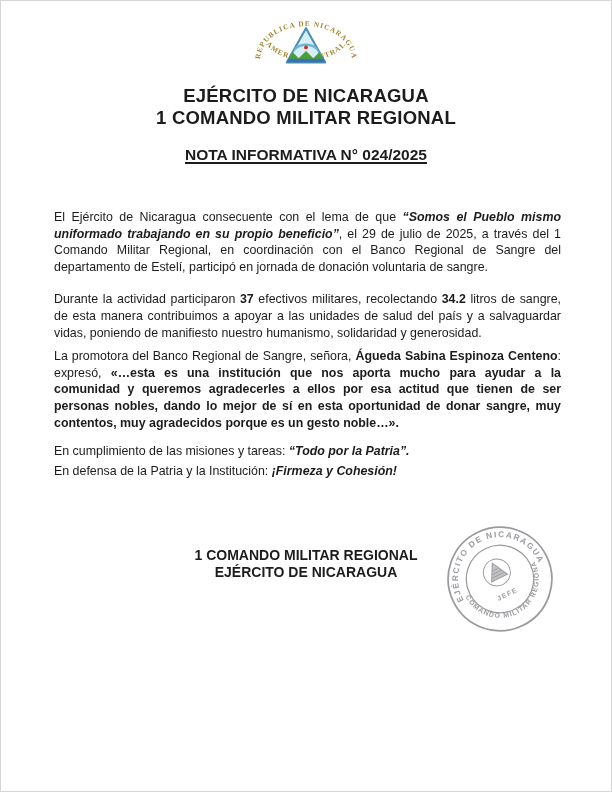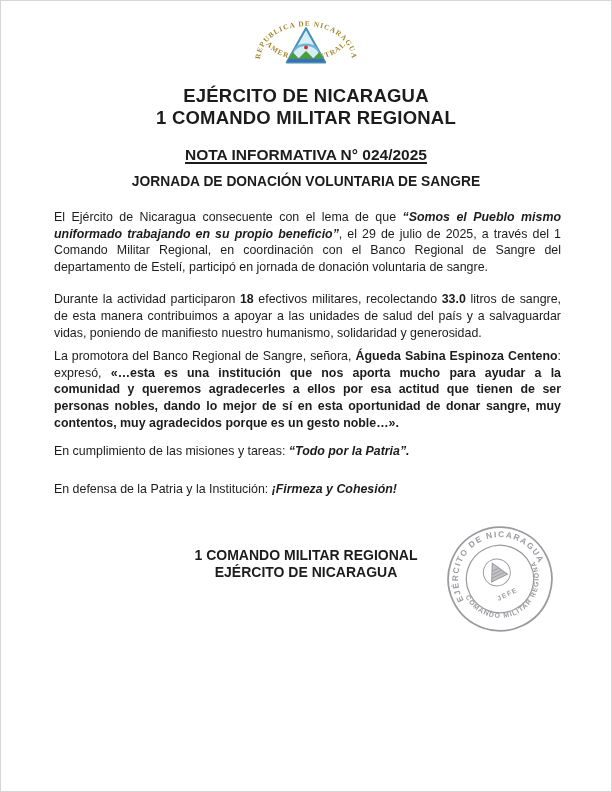--- a/index.html
+++ b/index.html
@@ -13,21 +13,21 @@
   .title-block{position:absolute;top:84px;left:0;right:0;text-align:center;
     font-weight:bold;font-size:18.5px;line-height:21.5px;letter-spacing:.2px;}
   .nota{position:absolute;top:145px;left:0;right:0;text-align:center;font-weight:bold;
     font-size:15.5px;text-decoration:underline;text-decoration-thickness:1.5px;text-underline-offset:2px;}
   .subject{position:absolute;top:173px;left:0;right:0;text-align:center;font-weight:bold;font-size:13.8px;}
   .doc-body{position:absolute;top:208px;left:53px;width:507px;
     font-size:12.4px;line-height:16.6px;text-align:justify;}
   .para{margin:0 0 16px;}
   .para-2{margin-bottom:7px;}
   .para-3{margin-bottom:12px;}
-  .para-4{margin-bottom:21px;}
+  .para-4{margin-bottom:3px;}
   .para-5{margin-bottom:24px;}
   .b{font-weight:bold;}
   .i{font-style:italic;}
   .signature{position:absolute;top:546px;left:0;right:0;text-align:center;
     font-weight:bold;font-size:14px;line-height:16.5px;}
   .seal{position:absolute;left:442px;top:521px;width:114px;height:114px;
     transform:rotate(-26deg);opacity:.82;}
   .seal text{font-family:"Liberation Sans",sans-serif;font-weight:bold;}
   .seal .arc-top{font-size:8px;letter-spacing:1.4px;}
   .seal .arc-bottom{font-size:6.6px;letter-spacing:1px;}
@@ -65,25 +65,24 @@
     </svg>
   </div>
 
   <div class="title-block">
     <div>EJÉRCITO DE NICARAGUA</div>
     <div>1 COMANDO MILITAR REGIONAL</div>
   </div>
 
   <div class="nota">NOTA INFORMATIVA N° 024/2025</div>
 
-  <div class="subject">JORNADA DE DONACIÓN VOLUNTARIA DE SANGRE</div>
 
   <div class="doc-body" id="doc-body">
       <p class="para para-1"><span>El Ejército de Nicaragua consecuente con el lema de que </span><span class="b i">“Somos el Pueblo mismo uniformado trabajando en su propio beneficio”</span><span>, el 29 de julio de 2025, a través del 1 Comando Militar Regional, en coordinación con el Banco Regional de Sangre del departamento de Estelí, participó en jornada de donación voluntaria de sangre.</span></p>
-      <p class="para para-2"><span>Durante la actividad participaron </span><span class="b">18</span><span> efectivos militares, recolectando </span><span class="b">33.0</span><span> litros de sangre, de esta manera contribuimos a apoyar a las unidades de salud del país y a salvaguardar vidas, poniendo de manifiesto nuestro humanismo, solidaridad y generosidad.</span></p>
+      <p class="para para-2"><span>Durante la actividad participaron </span><span class="b">37</span><span> efectivos militares, recolectando </span><span class="b">34.2</span><span> litros de sangre, de esta manera contribuimos a apoyar a las unidades de salud del país y a salvaguardar vidas, poniendo de manifiesto nuestro humanismo, solidaridad y generosidad.</span></p>
       <p class="para para-3"><span>La promotora del Banco Regional de Sangre, señora, </span><span class="b">Águeda Sabina Espinoza Centeno</span><span>: expresó, </span><span class="b">«…esta es una institución que nos aporta mucho para ayudar a la comunidad y queremos agradecerles a ellos por esa actitud que tienen de ser personas nobles, dando lo mejor de sí en esta oportunidad de donar sangre, muy contentos, muy agradecidos porque es un gesto noble…».</span></p>
       <p class="para para-4"><span>En cumplimiento de las misiones y tareas: </span><span class="b i">“Todo por la Patria”.</span></p>
       <p class="para para-5"><span>En defensa de la Patria y la Institución: </span><span class="b i">¡Firmeza y Cohesión!</span></p>
     </div>
 
   <div class="signature">
     <div>1 COMANDO MILITAR REGIONAL</div>
     <div>EJÉRCITO DE NICARAGUA</div>
   </div>
 

